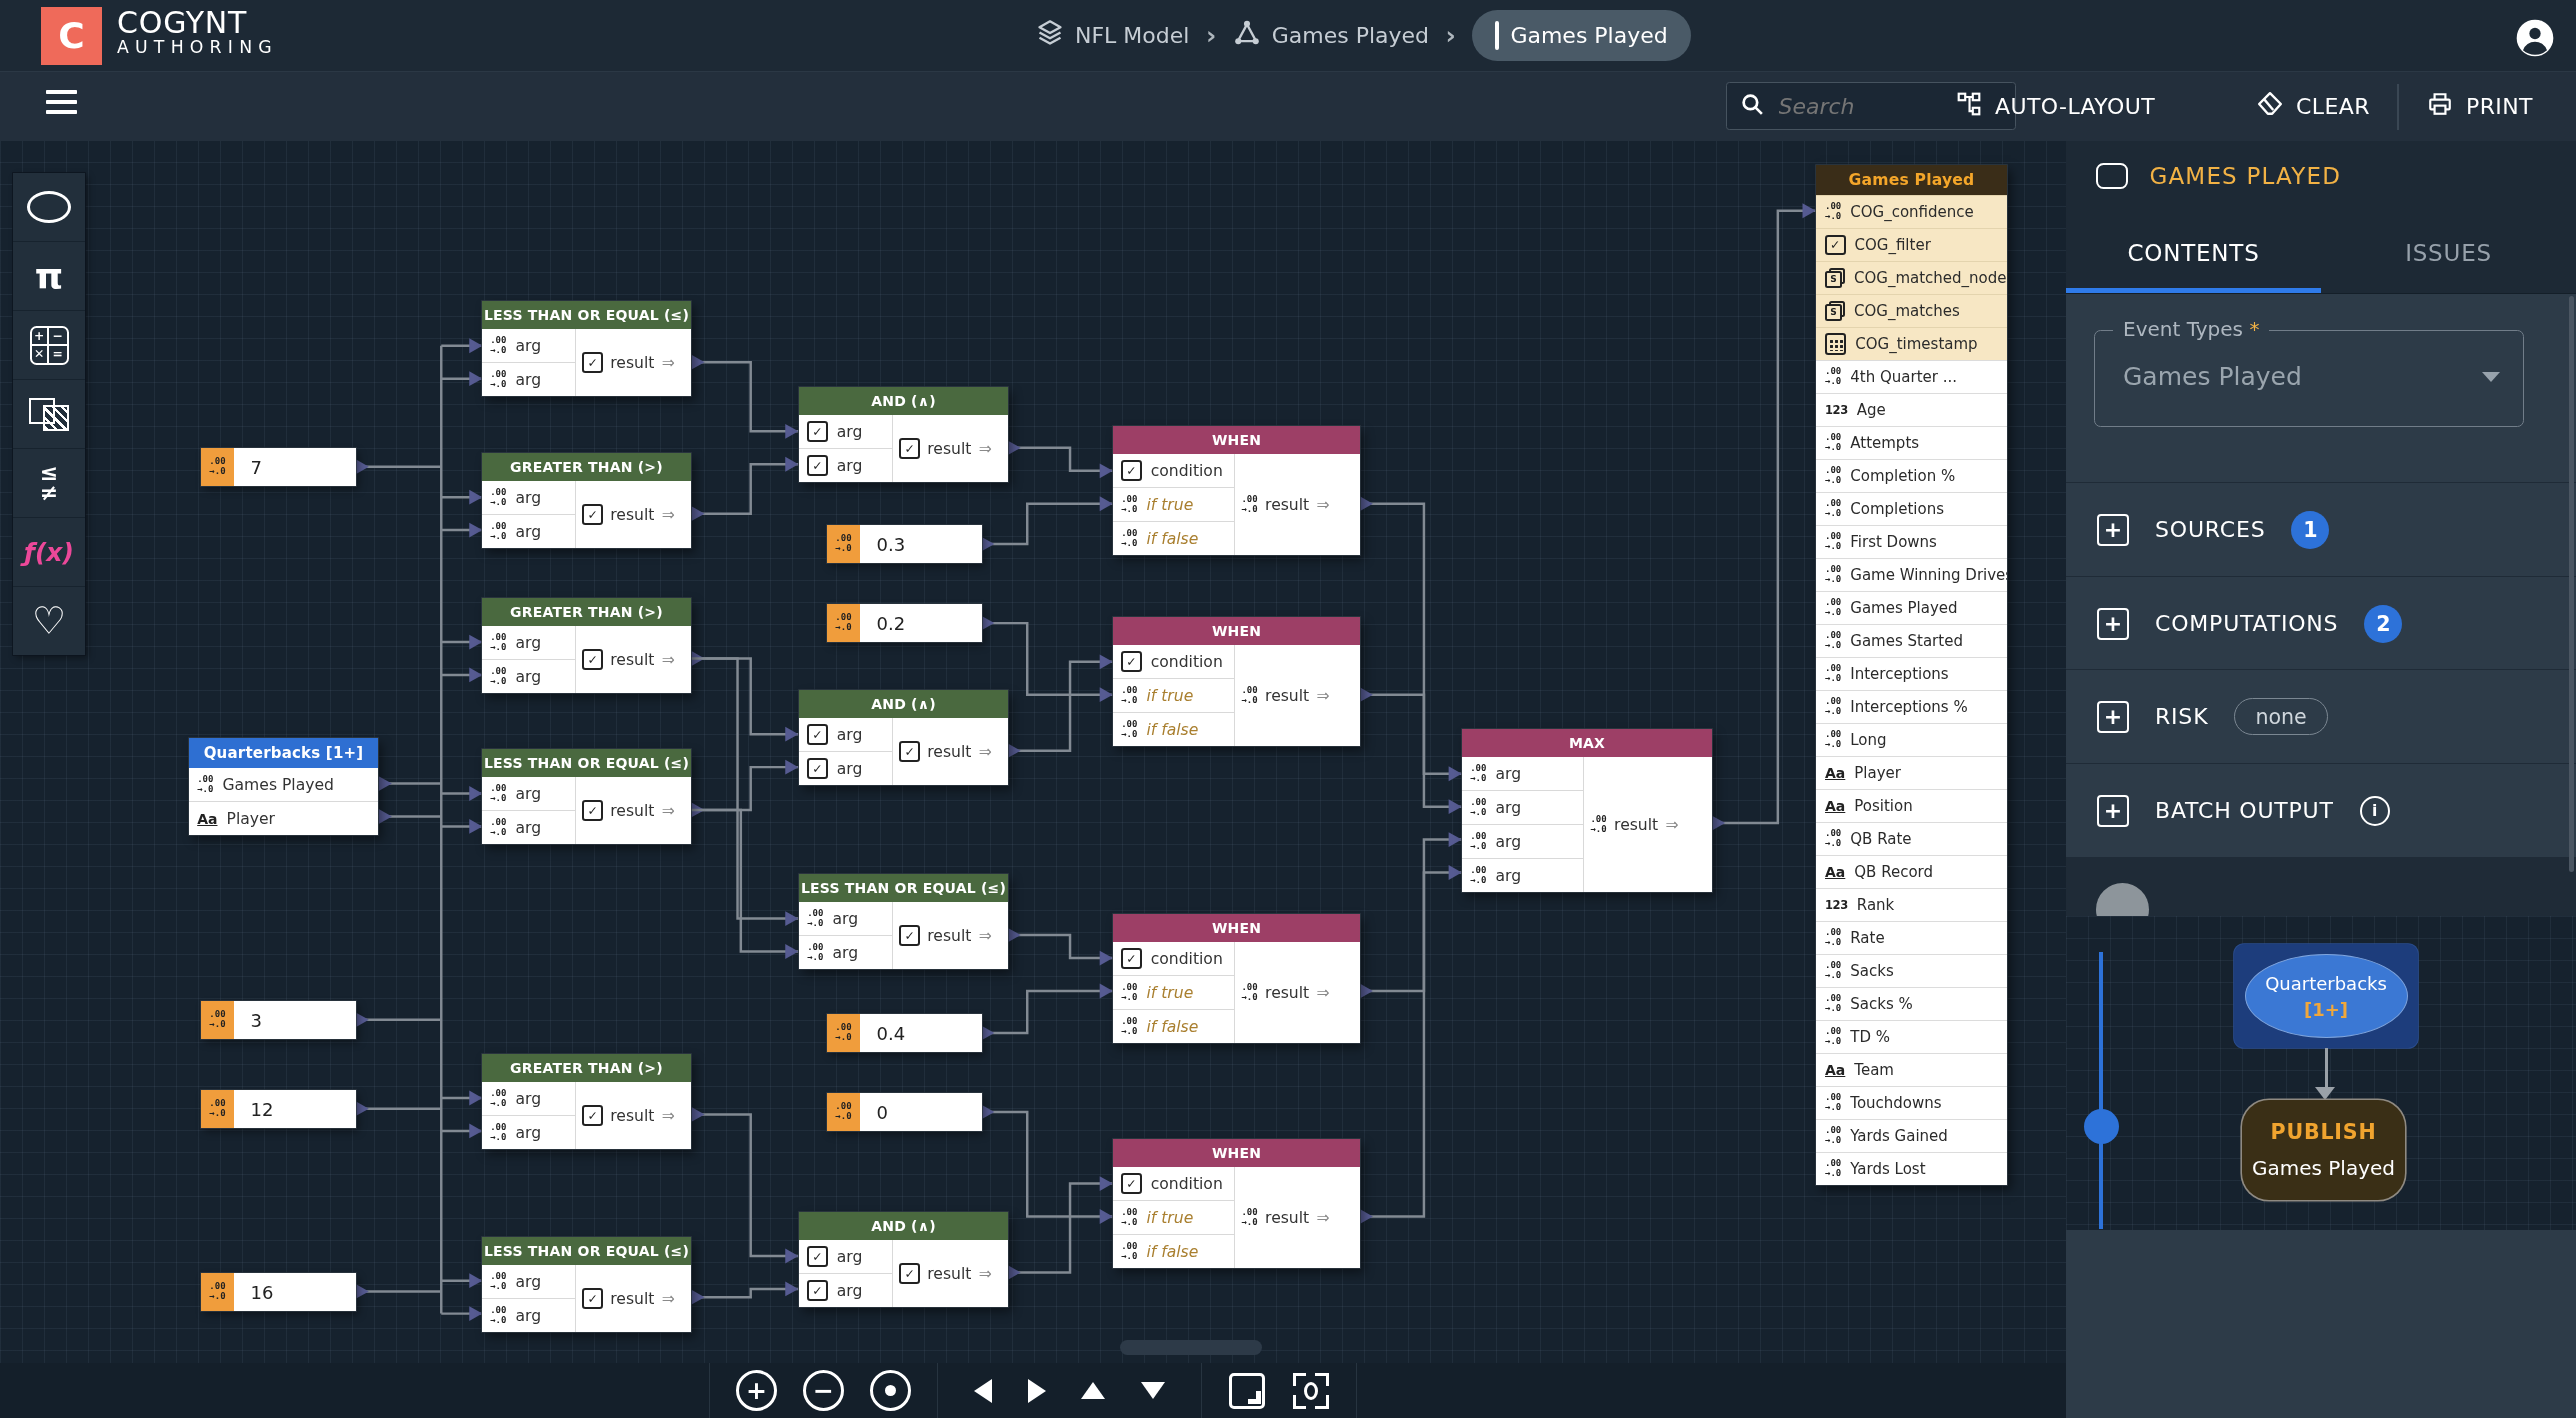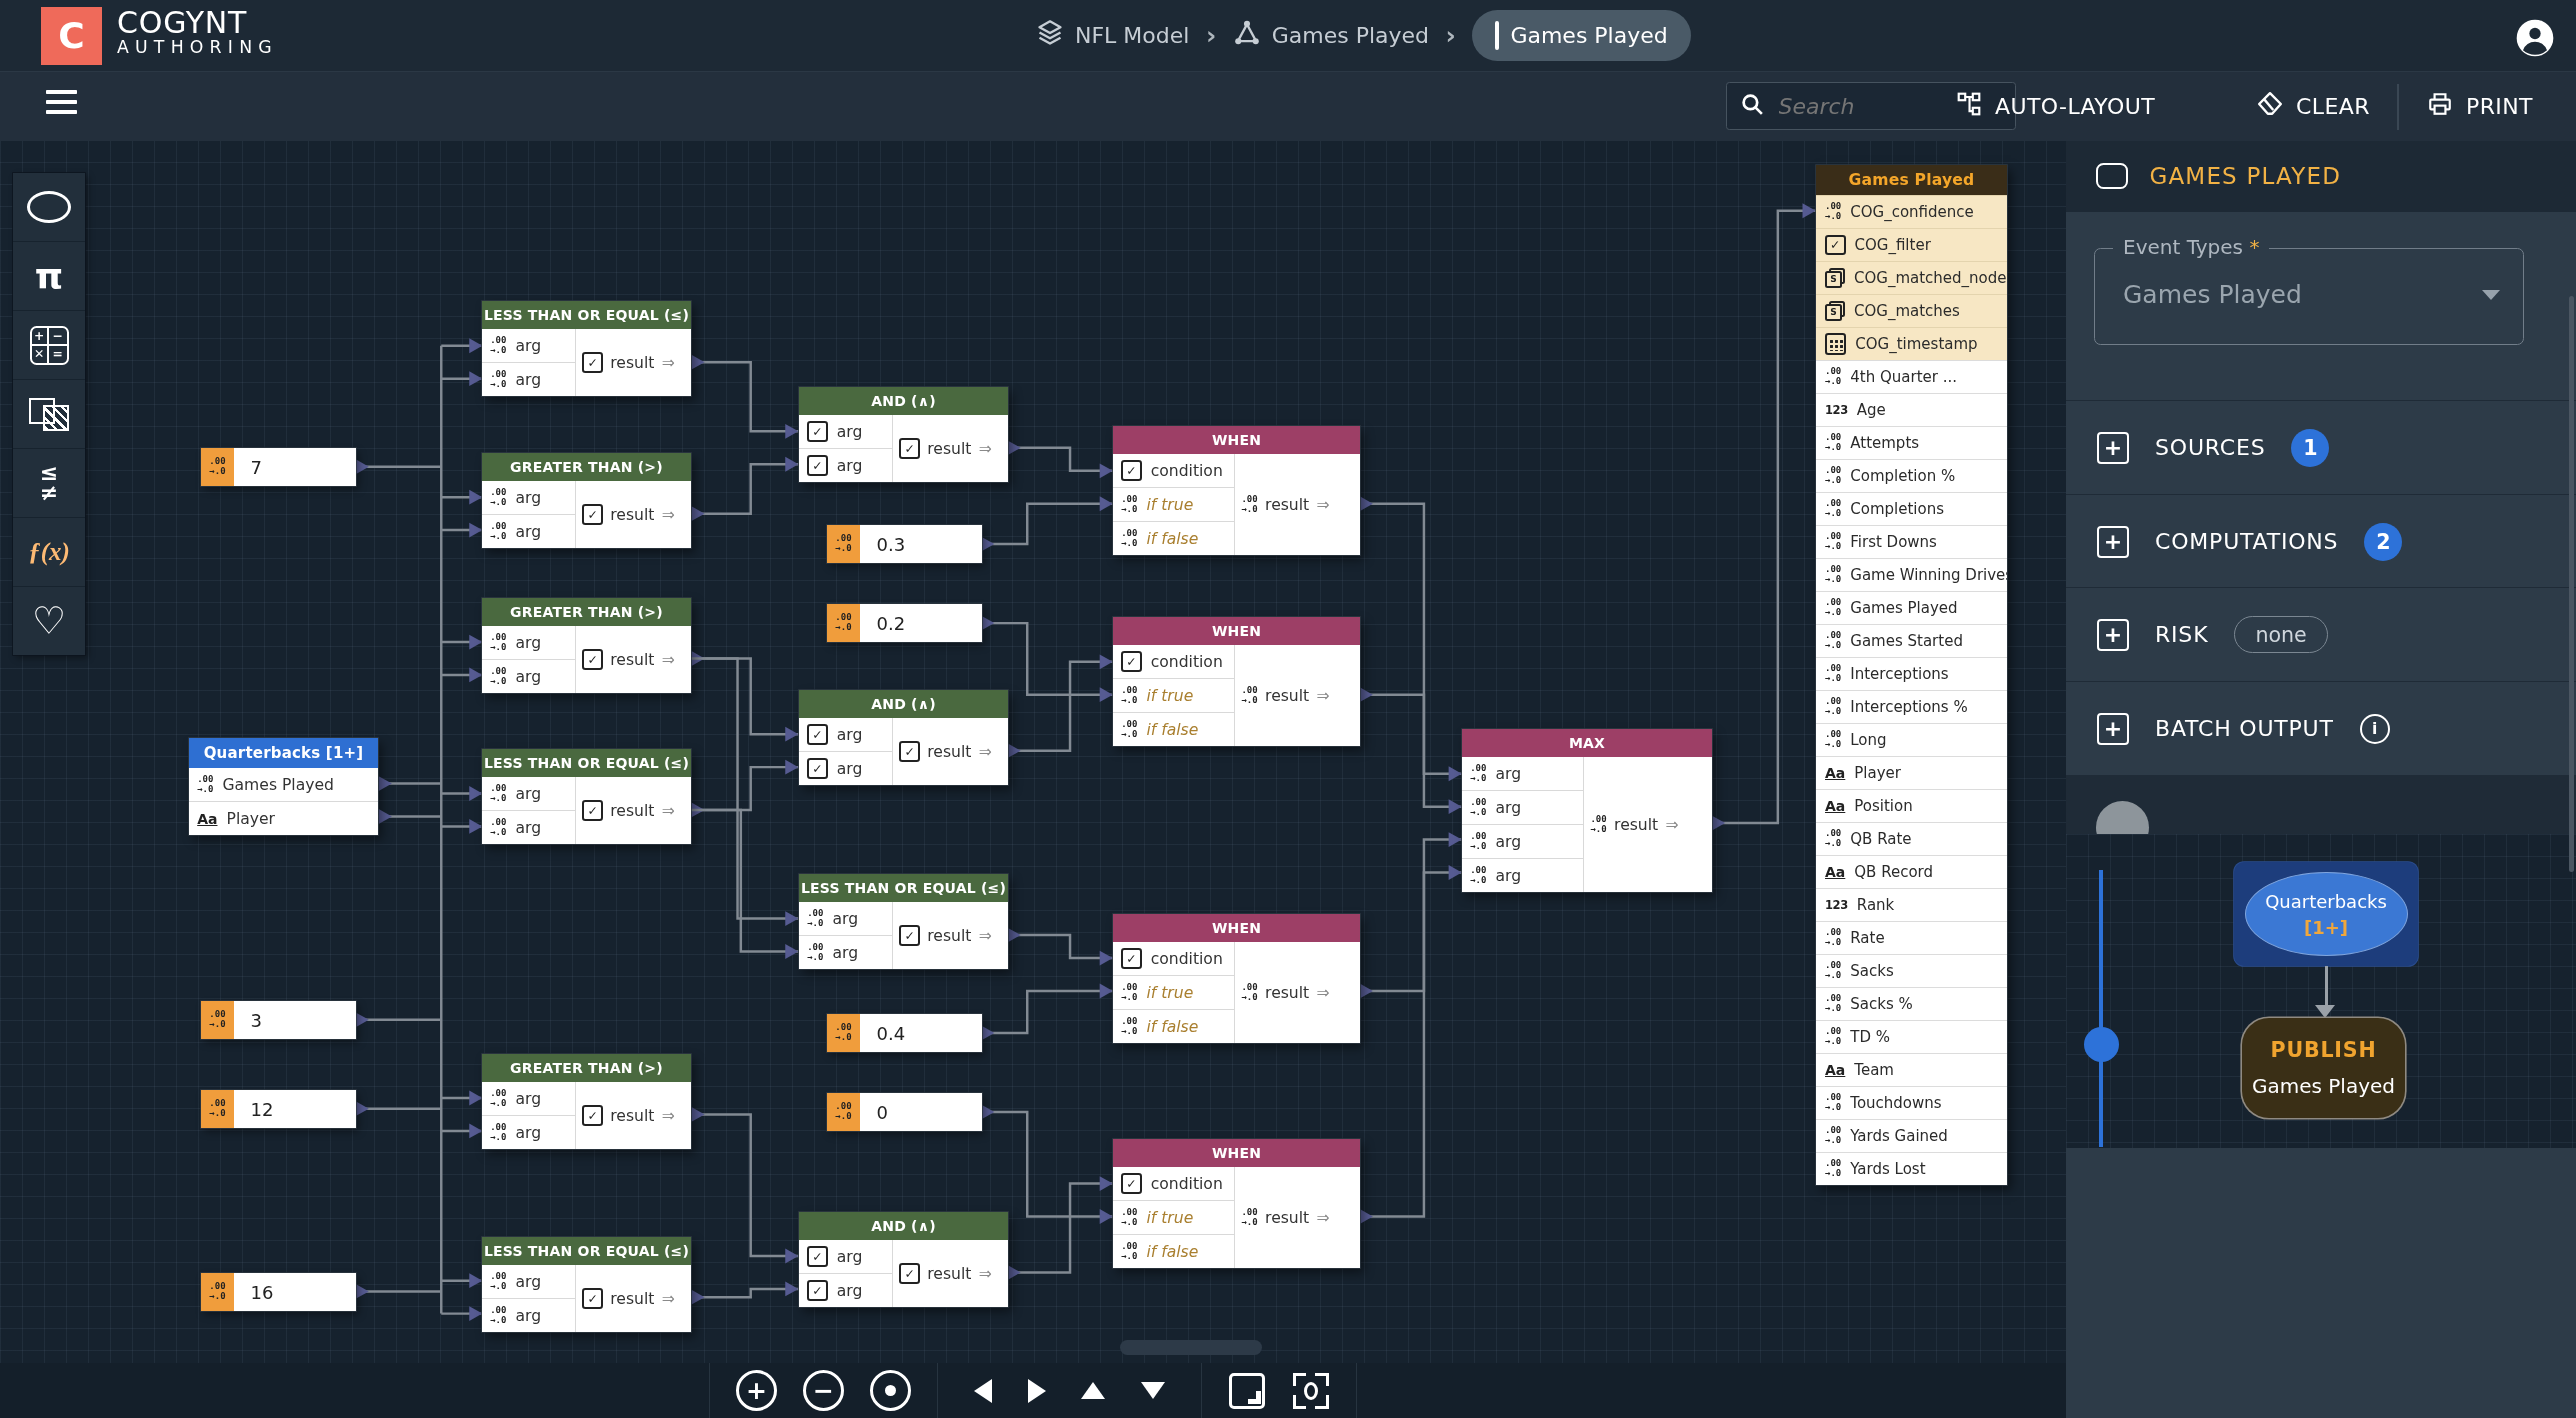--- a/index.html
+++ b/index.html
@@ -57,21 +57,21 @@
   .pal-calc i{display:flex;align-items:center;justify-content:center;font-style:normal;}
   .pal-calc i:nth-child(1){border-right:2.5px solid #fff;border-bottom:2.5px solid #fff;}
   .pal-calc i:nth-child(2){border-bottom:2.5px solid #fff;}
   .pal-calc i:nth-child(3){border-right:2.5px solid #fff;}
   .pal-int{position:relative;width:40px;height:33px;display:block;}
   .pal-int b{position:absolute;left:0;top:0;width:22px;height:22px;border:2.5px solid #fff;}
   .pal-int u{position:absolute;right:0;bottom:0;width:22px;height:22px;border:2.5px solid #fff;
              background:repeating-linear-gradient(45deg,#fff 0 2.5px,transparent 2.5px 6.6px);}
   .pal-cmp{color:#fff;font-size:22px;font-weight:700;line-height:.9;display:flex;flex-direction:column;align-items:center;}
   .pal-cmp em{font-style:normal;}
-  .pal-fn{color:#fdba74;font-size:25px;font-style:italic;font-weight:600;font-family:Liberation Serif, serif;}
+  .pal-fn{color:#ec4899;font-size:25px;font-style:italic;font-weight:600;}
   .pal-heart{color:#fff;font-size:38px;line-height:1;}
 
   
   .node{position:absolute;background:#fff;z-index:3;color:#333;
         box-shadow:0 0 0 0.8px #2e3842,4.1px 5px 10px rgba(0,0,0,.45);}
   .nh{height:28px;display:flex;align-items:center;justify-content:center;color:#fff;font-weight:700;font-size:14px;
       letter-spacing:0.2px;white-space:nowrap;}
   .nh.green{background:#4a693f;}
   .nh.magenta{background:#9d3f66;}
   .nh.blue{background:#2e6fd2;height:30px;font-size:15px;}
@@ -1191,20 +1191,25 @@
           </span>
         </span>
       </div>
     </div>
 
   <aside class="panel">
     <div class="p-title">
       <span class="rsq"></span>
       <span class="tt">GAMES PLAYED</span>
     </div>
+    <div class="p-tabs">
+      <div class="ptab active">CONTENTS</div>
+      <div class="ptab">ISSUES</div>
+      <div class="tab-underline"></div>
+    </div>
     <div class="p-scroll">
       <div class="fieldset">
         <span class="flab"><span>Event Types</span> <em>*</em></span>
         <span class="fval">Games Played</span>
         <span class="caret"></span>
       </div>
       <div class="prow" style="top:188px">
         <span class="psq">+</span>
         <span class="plab">SOURCES</span>
         <span class="badge">1</span>

